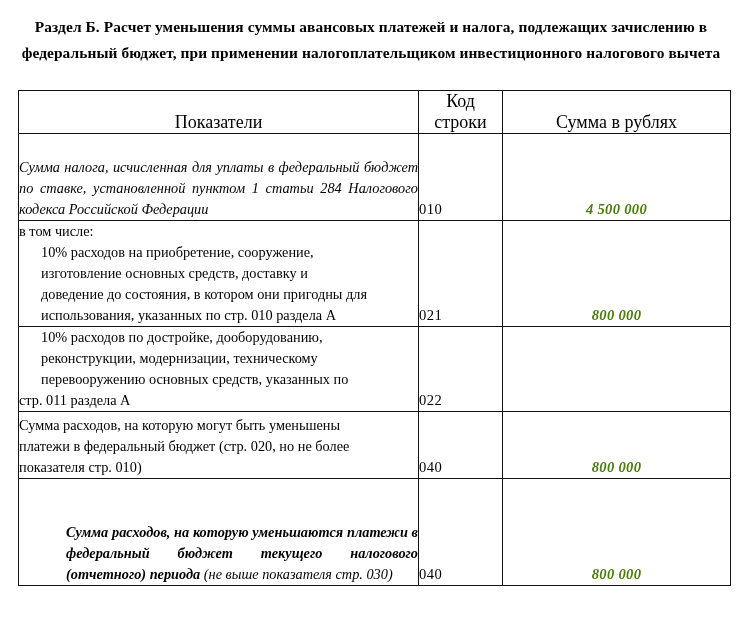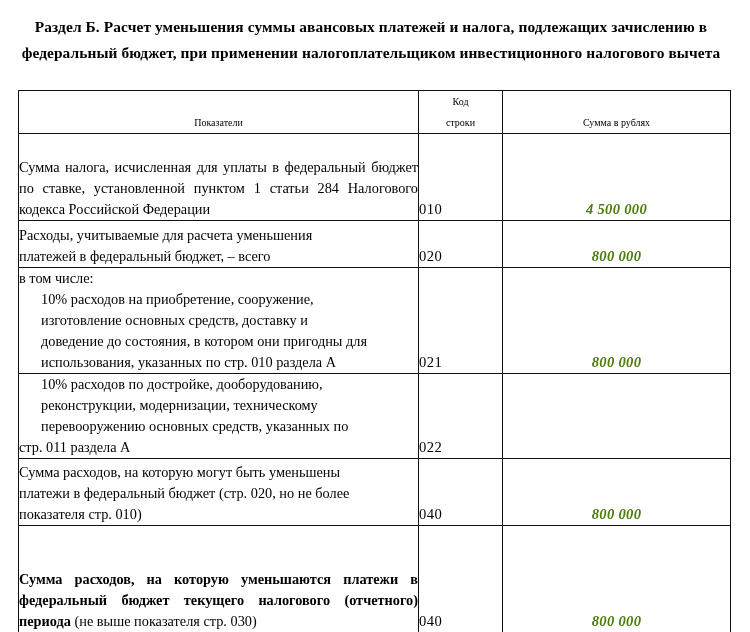--- a/index.html
+++ b/index.html
@@ -60,43 +60,44 @@
   
   .col-ind  { width: 400px; }
   .col-code { width: 84px; }
   .col-sum  { width: 228px; }
 
   
   .hdr {
     text-align: center;
     vertical-align: top;
     font-weight: normal;
-    font-size: 10px;
+    font-size: 18px;
     line-height: 21px;
     height: 41px;
     padding: 7px 4px 4px 4px;
   }
 
   
   .ind {
     padding: 3px 7px 3px 8px;
     vertical-align: top;
     text-align: left;
     hyphens: none;
   }
-  .ind.justify { text-align: justify; text-align-last: left; }
+  .ind.justify { text-align: justify; text-align-last: left; font-style: italic; }
 
   .ind p {
     margin: 0;
   }
   .ind p.indent {
     padding-left: 22px;
   }
   .ind.bold {
     font-weight: bold;
+    padding-left: 47px;
   }
   .ind .reg {
     font-weight: normal;
   }
 
   
   .code {
     vertical-align: bottom;
     padding: 0 2px 3px 2px;
     font-size: 14.6px;
@@ -152,28 +153,20 @@
       <tbody>
 
         <tr class="r-010">
           <td class="ind justify">
             <p>Сумма налога, исчисленная для уплаты в федеральный бюджет по ставке, установленной пунктом 1 статьи 284 Налогового кодекса Российской Федерации</p>
           </td>
           <td class="code">010</td>
           <td class="sum">4 500 000</td>
         </tr>
 
-        <tr class="r-020">
-          <td class="ind">
-            <p>Расходы, учитываемые для расчета уменьшения</p>
-            <p>платежей в федеральный бюджет, – всего</p>
-          </td>
-          <td class="code">020</td>
-          <td class="sum">800 000</td>
-        </tr>
 
         <tr class="r-021">
           <td class="ind">
             <p>в том числе:</p>
             <p class="indent">10% расходов на приобретение, сооружение,</p>
             <p class="indent">изготовление основных средств, доставку и</p>
             <p class="indent">доведение до состояния, в котором они пригодны для</p>
             <p class="indent">использования, указанных по стр. 010 раздела А</p>
           </td>
           <td class="code">021</td>

